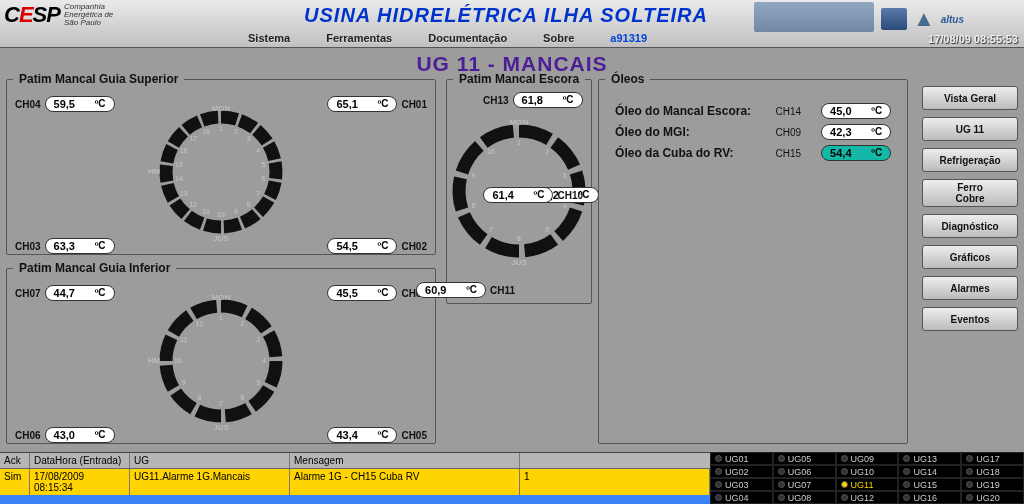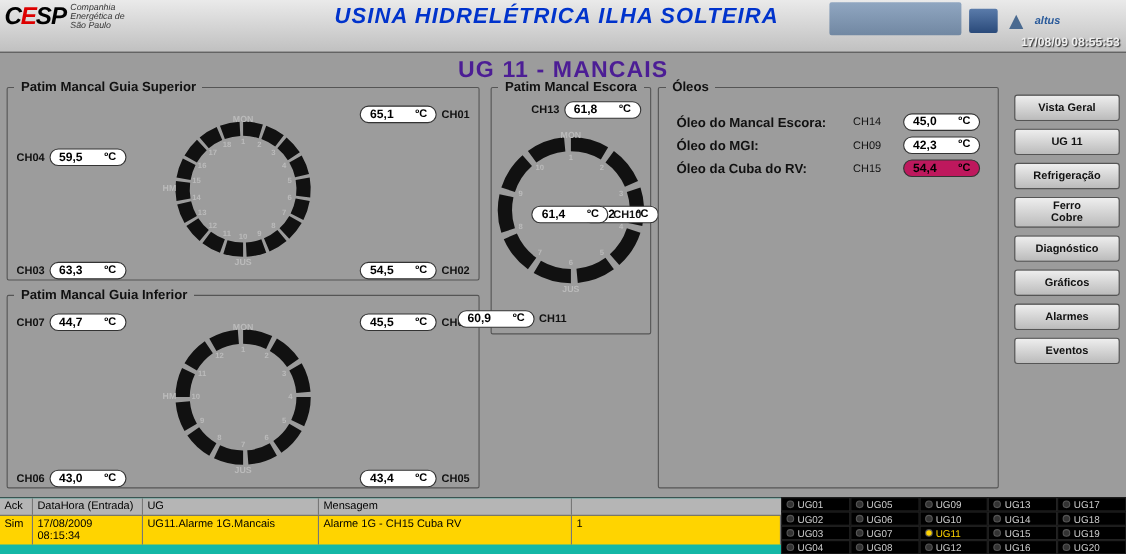--- a/index.html
+++ b/index.html
@@ -22,30 +22,30 @@
   .left-col{width:430px;display:flex;flex-direction:column;gap:6px}
   .right-col{flex:1;display:flex;flex-direction:row;gap:6px}
   fieldset{border:1px solid #555;border-radius:2px;padding:4px 6px 6px;background:#9c9c9c;position:relative;min-height:0}
   legend{font-size:12px;font-weight:bold;color:#111;padding:0 6px}
   .gauge-box{position:relative;height:170px}
   .ring{position:absolute;left:50%;top:48%;transform:translate(-50%,-50%)}
   .reading{position:absolute;display:flex;align-items:center;gap:4px}
   .reading .chan{font-size:10px;font-weight:bold;color:#111}
   .pill{background:#fff;border:1px solid #333;border-radius:9px;padding:1px 8px;font-size:11px;font-weight:bold;color:#000;min-width:70px;display:flex;justify-content:space-between;gap:6px}
   .pill .u{font-size:10px}
-  .pill.warn{background:#be185d}
+  .pill.warn{background:#14b8a6}
   .side-buttons{position:absolute;right:6px;top:86px;width:96px;display:flex;flex-direction:column;gap:7px}
   .side-buttons button{height:24px;font-size:10px;background:linear-gradient(#eee,#bbb);border:1px solid #555;border-radius:3px;cursor:pointer;font-weight:bold;color:#111}
   .side-buttons button.small{height:28px;line-height:1.1}
   .oils{padding:8px 10px}
   .oil-row{display:flex;align-items:center;font-size:12px;font-weight:bold;color:#111;margin:5px 0}
   .oil-row .label{flex:1}
   .oil-row .ch{width:50px;text-align:right;margin-right:20px;font-weight:normal;font-size:10px}
   .bottom{position:absolute;left:0;right:0;bottom:0;height:52px;background:#000;color:#ddd;font-size:10px}
-  .alarm-table{position:absolute;left:0;top:0;width:846px;height:52px;background:#14b8a6;border-top:1px solid #444}
+  .alarm-table{position:absolute;left:0;top:0;width:846px;height:52px;background:#3b82f6;border-top:1px solid #444}
   .alarm-head{display:flex;background:#b5b5b5;border-bottom:1px solid #666}
   .alarm-head div,.alarm-row div{padding:2px 4px;border-right:1px solid #777;font-size:10px;color:#000}
   .alarm-row{display:flex;background:#ffd400}
   .ug-grid{position:absolute;right:0;top:0;bottom:0;left:710px;background:#000;display:grid;grid-template-columns:repeat(5,1fr);grid-auto-rows:13px;padding:0}
   .ug-cell{display:flex;align-items:center;font-size:9px;color:#ccc;padding-left:4px;gap:3px;border:1px solid #222}
   .ug-cell.on{color:#ffd400}
   .led{width:7px;height:7px;border-radius:50%;background:#333;border:1px solid #555}
   .ug-cell.on .led{background:#ffd400}
   .tick-label{fill:#bbb;font-size:7px;font-weight:bold}
   .axis-label{fill:#bbb;font-size:8px;font-weight:bold}
@@ -62,20 +62,27 @@
         <div>São Paulo</div>
       </div>
   </div>
   <div class="title">USINA  HIDRELÉTRICA ILHA SOLTEIRA</div>
   <div class="header-img"></div>
   <div class="right-logos">
     <div class="box"></div>
     <span style="font-size:22px;color:#4a6a90">▲</span>
     <span style="font-weight:bold;font-style:italic;color:#2a5a9a">altus</span>
   </div>
+  <div class="menubar" id="menubar">
+      <div class="item">Sistema</div>
+      <div class="item">Ferramentas</div>
+      <div class="item">Documentação</div>
+      <div class="item">Sobre</div>
+      <div class="user">a91319</div>
+    </div>
   <div class="datetime">17/08/09  08:55:53</div>
 </div>
 
 <div class="subtitle">UG 11 - MANCAIS</div>
 
 <div class="main">
   <div class="left-col">
     <fieldset>
         <legend>Patim Mancal Guia Superior</legend>
       <div class="gauge-box" id="g-sup">
@@ -113,21 +120,21 @@
             <path d="M32.36860279185588,52.49999999999999 A55,55 0 0,1 42.49009019656256,39.775546410945644" stroke="#111" stroke-width="13" fill="none"></path>
             <text class="tick-label" x="42.76090763726914" y="60.5" text-anchor="middle">16</text>
             <path d="M44.64668146724033,37.867555628456216 A55,55 0 0,1 58.50978793308998,29.372233060115768" stroke="#111" stroke-width="13" fill="none"></path>
             <text class="tick-label" x="52.360132783478804" y="49.06008894588395" text-anchor="middle">17</text>
             <path d="M61.18889211708819,28.31690585677505 A55,55 0 0,1 77.12152240663806,25.07537558849844" stroke="#111" stroke-width="13" fill="none"></path>
             <text class="tick-label" x="65.29313383699622" y="41.59321730620595" text-anchor="middle">18</text>
             <text class="axis-label" x="80" y="19" text-anchor="middle">MON</text>
             <text class="axis-label" x="13" y="82" text-anchor="middle">HM</text>
             <text class="axis-label" x="80" y="149" text-anchor="middle">JUS</text>
           </svg>
-          <div class="reading" style="left: 2px; top: 6px; margin-top: 39px;">
+          <div class="reading" style="left: 2px; top: 6px;">
             <span class="chan">CH04</span>
             <span class="pill">
               <span>59,5</span>
               <span class="u">ºC</span>
             </span>
           </div>
           <div class="reading" style="right: 2px; top: 6px;">
             <span class="pill">
               <span>65,1</span>
               <span class="u">ºC</span>

